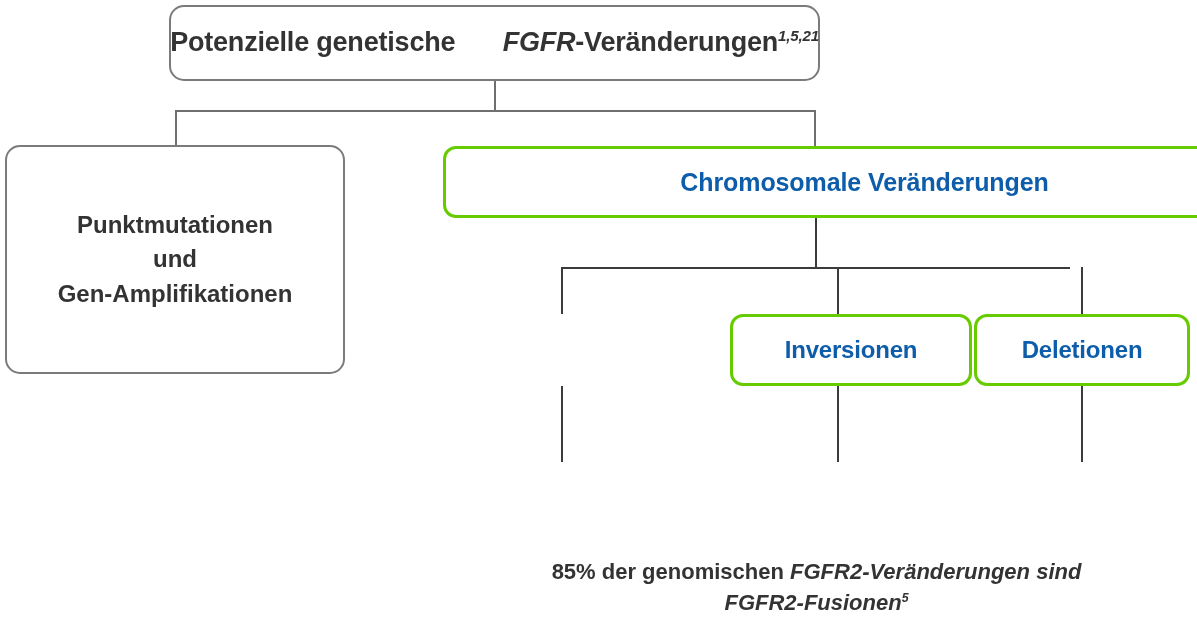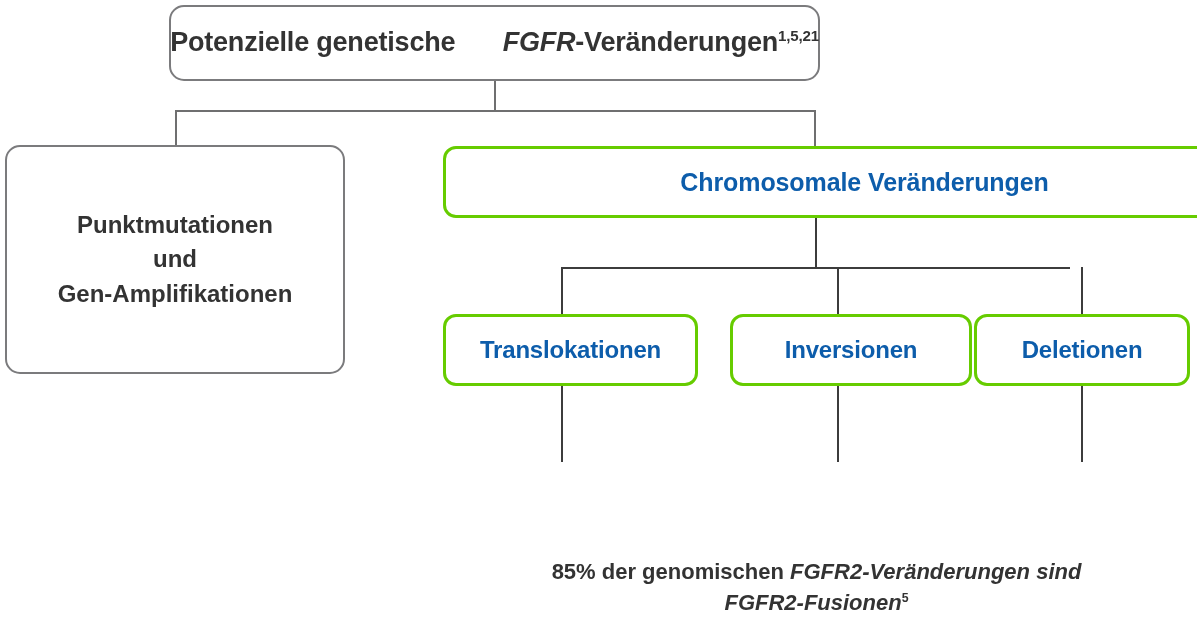--- a/index.html
+++ b/index.html
@@ -99,20 +99,21 @@
     line-height: 1.42;
   }
   .caption i { font-style: italic; }
 
   i.gene { font-style: italic; margin-left: 40px; }
   sup {
     font-size: 0.56em;
     vertical-align: super;
     line-height: 0;
     font-weight: bold;
+    font-style: italic;
   }
 </style>
 </head>
 <body>
 
 <div id="stage">
 
   <div class="conn v gray" style="left:494px; top:79px; height:33px;"></div>
   <div class="conn h gray" style="left:175px; top:110px; width:641px;"></div>
   <div class="conn v gray" style="left:175px; top:110px; height:38px;"></div>
@@ -139,23 +140,20 @@
       <div>Punktmutationen</div>
       <div>und</div>
       <div>Gen-Amplifikationen</div>
     </div>
   </div>
 
   <div class="box box-green-outline" style="left:443px; top:146px; width:843px; height:72px;">
     <span class="t-chromo">Chromosomale Veränderungen</span>
   </div>
 
-  <div class="box box-green-outline" style="left:443px; top:314px; width:255px; height:72px;">
-    <span class="t-small">Translokationen</span>
-  </div>
 
   <div class="box box-green-outline" style="left:730px; top:314px; width:242px; height:72px;">
     <span class="t-small">Inversionen</span>
   </div>
 
   <div class="box box-green-outline" style="left:974px; top:314px; width:216px; height:72px;">
     <span class="t-small">Deletionen</span>
   </div>
 
 

